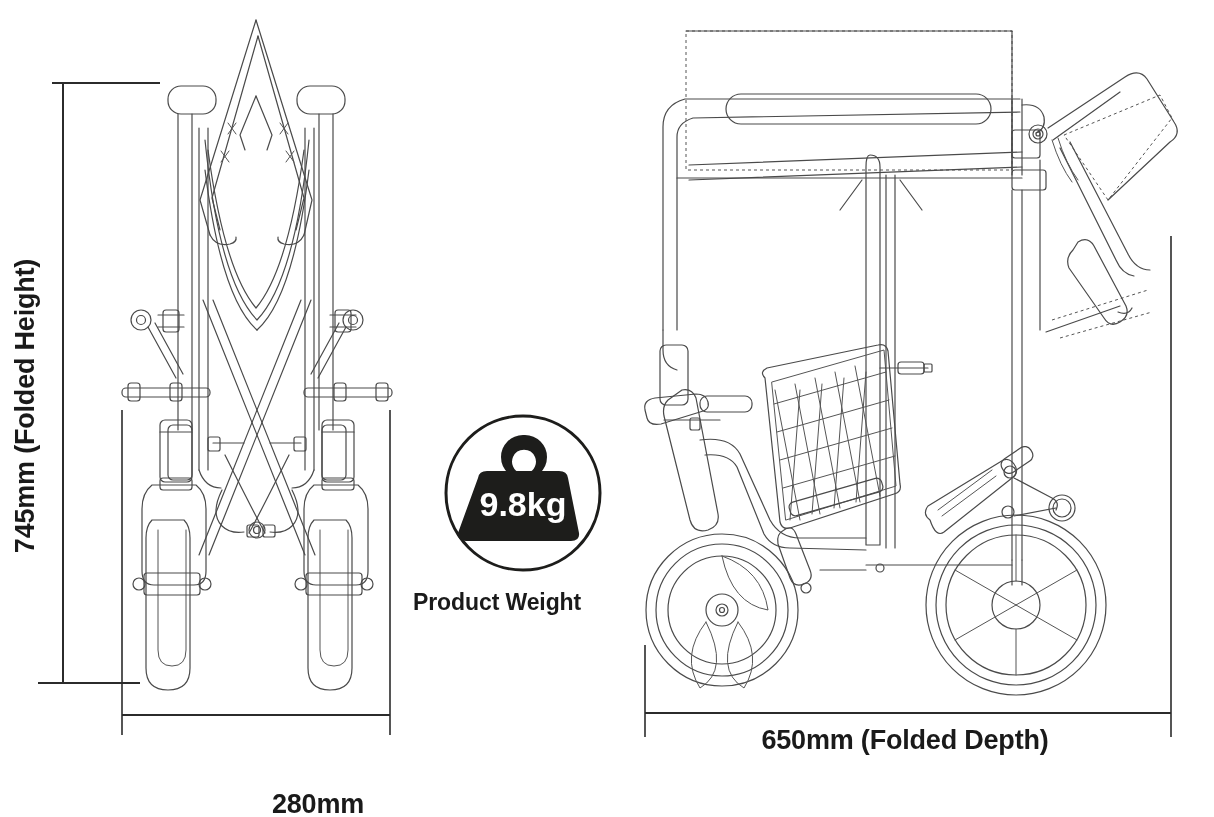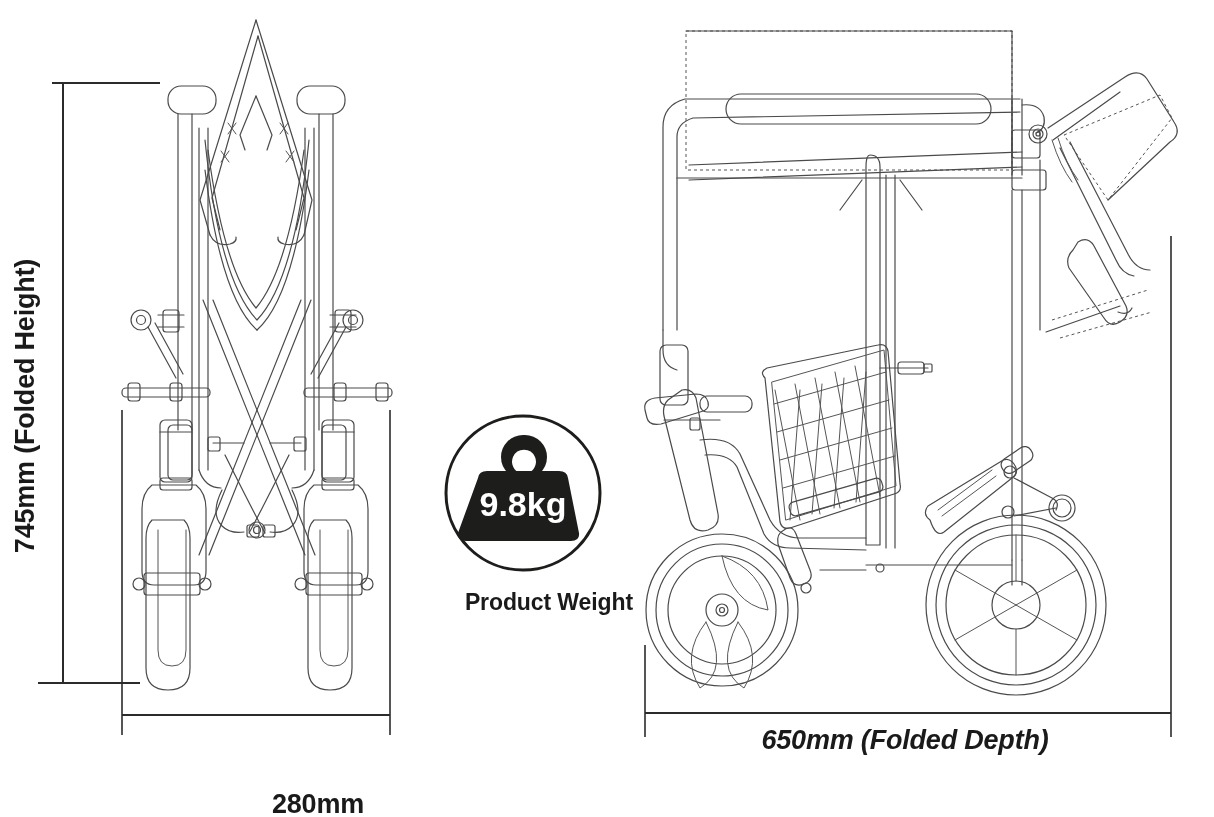--- a/index.html
+++ b/index.html
@@ -51,36 +51,35 @@
     width: 380px;
     font-size: 27px;
     text-align: center;
   }
   #depth-label {
     left: 640px;
     top: 725px;
     width: 530px;
     font-size: 27px;
     text-align: center;
-    font-style: italic;
   }
   
   #weight-badge {
     position: absolute;
     left: 443px;
     top: 413px;
     width: 160px;
     height: 160px;
   }
   #weight-caption {
     position: absolute;
     left: 413px;
     top: 589px;
     width: 220px;
-    text-align: right;
+    text-align: left;
     font-size: 23px;
     font-weight: bold;
     color: #1a1a1a;
     white-space: pre;
     letter-spacing: -0.1px;
   }
   .kg-text {
     font-family: "Liberation Sans", "DejaVu Sans", sans-serif;
     font-weight: bold;
     font-size: 34px;

